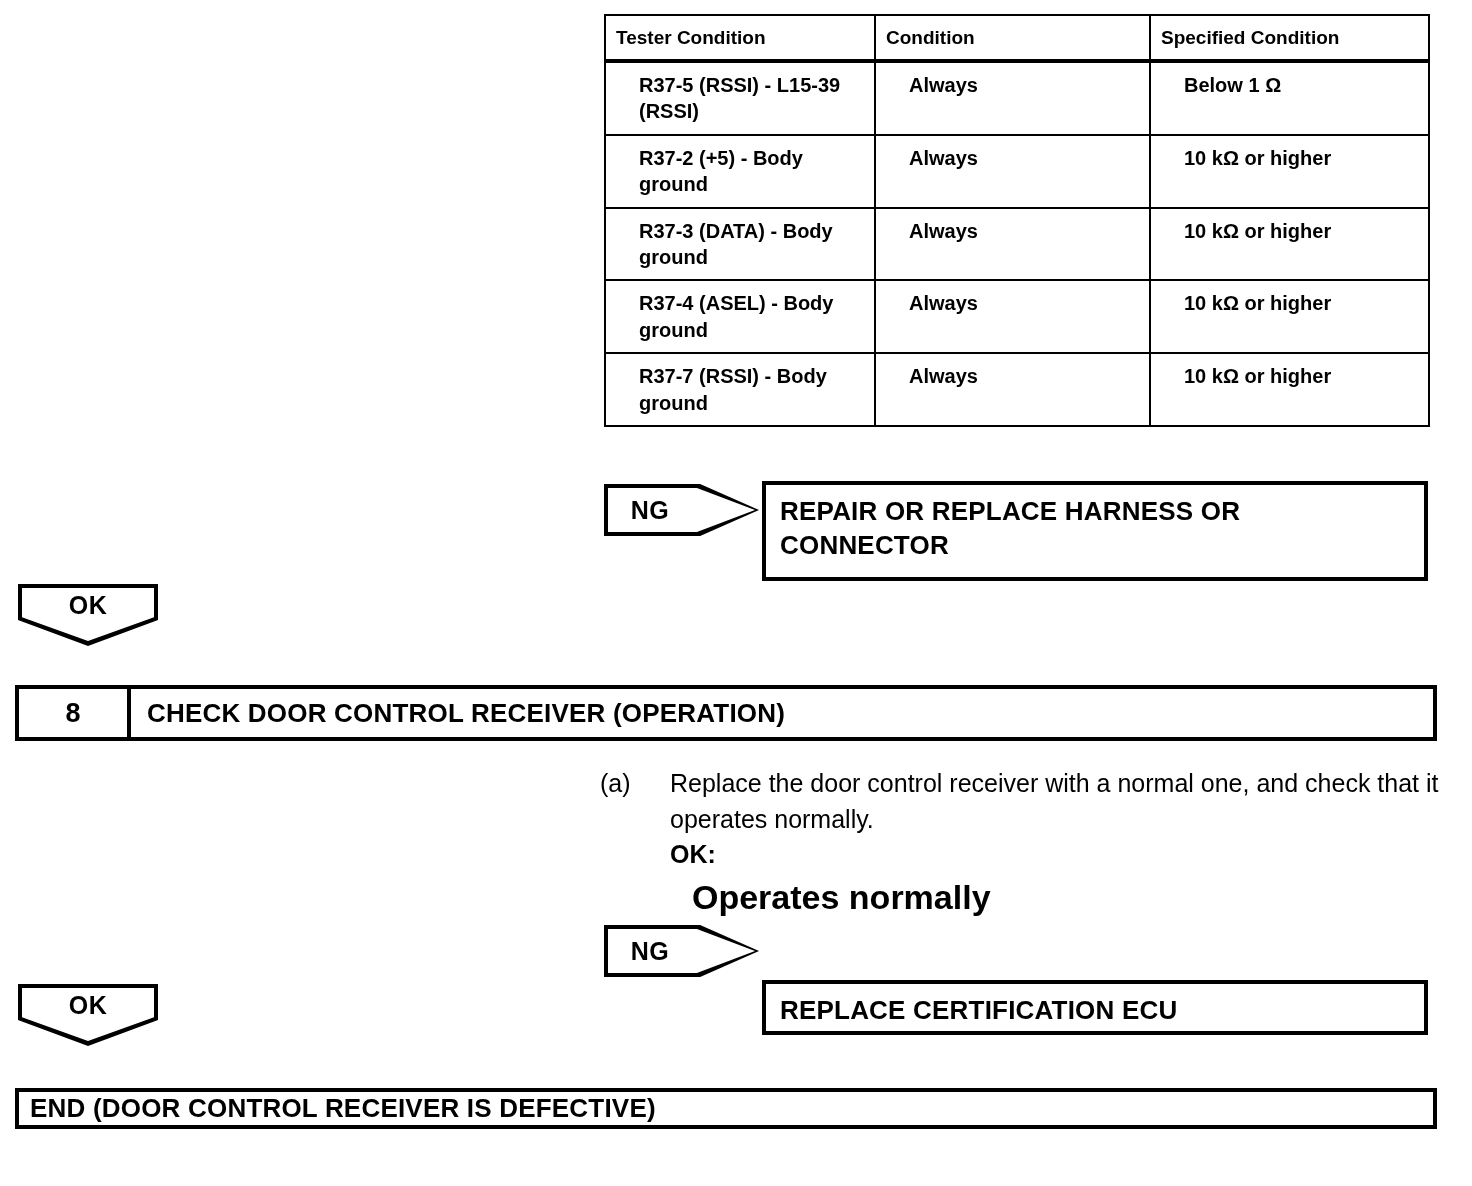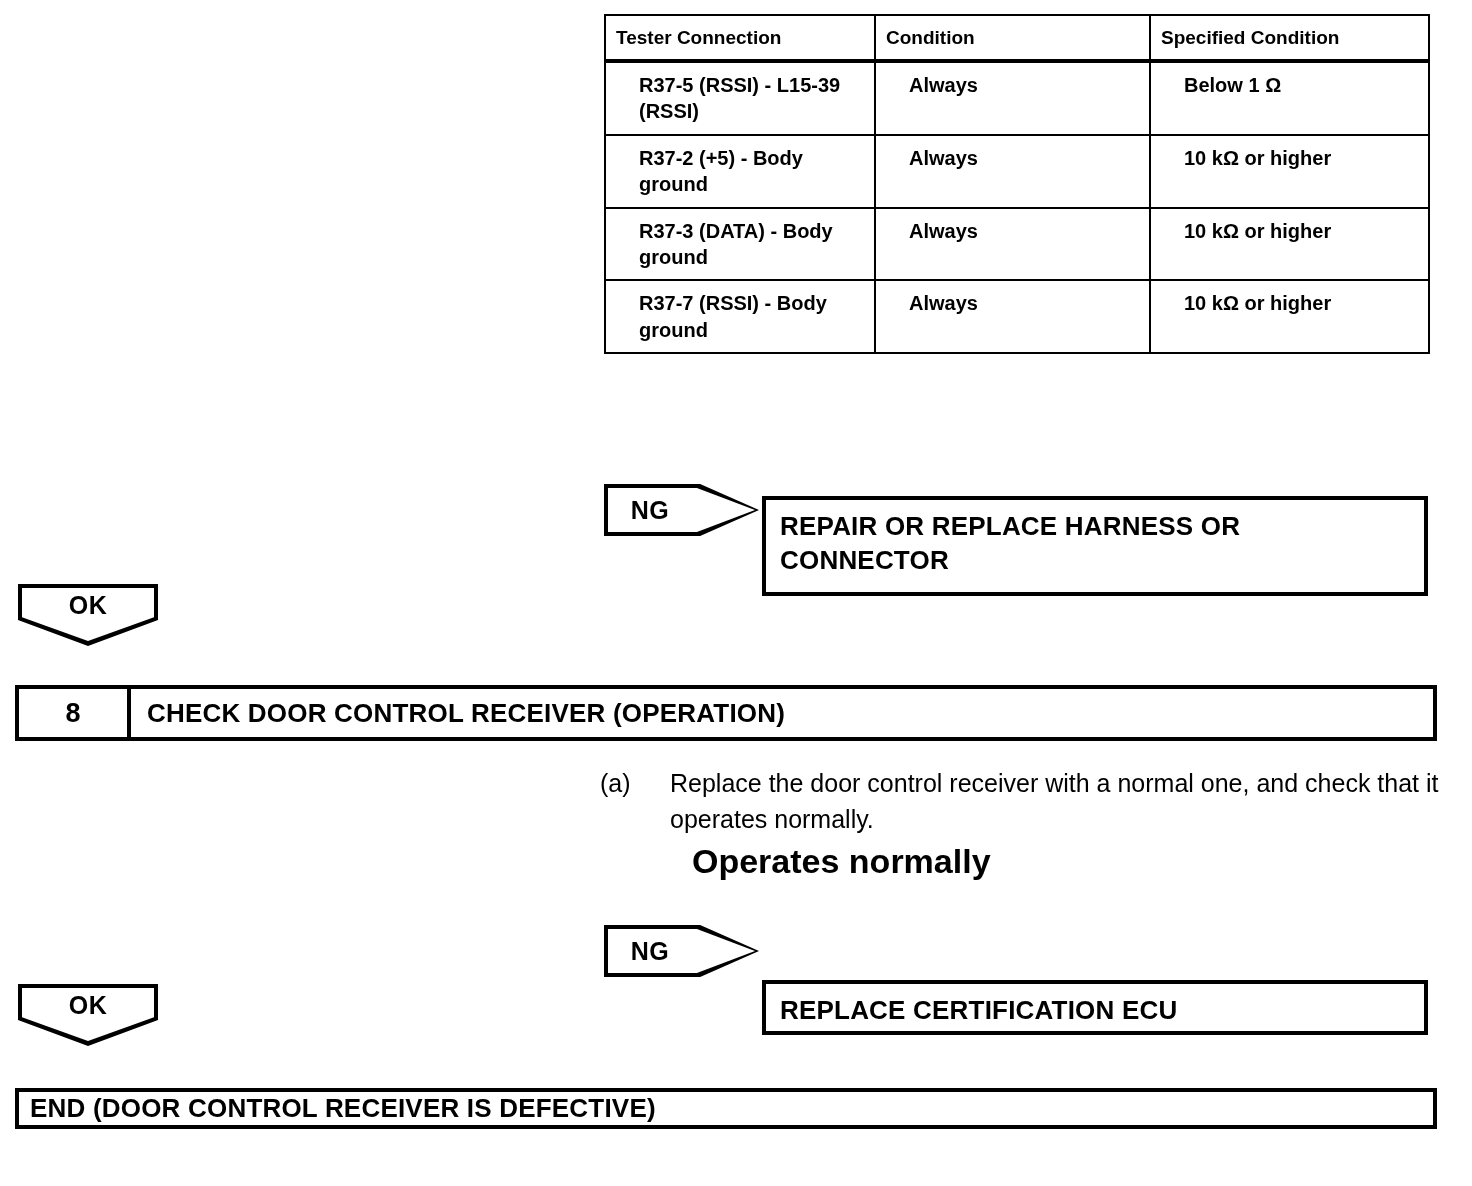--- a/index.html
+++ b/index.html
@@ -216,73 +216,79 @@
 <body>
 
 <table id="spec-table">
   <colgroup>
     <col class="c1">
       <col class="c2">
       <col class="c3">
   </colgroup>
   <thead>
     <tr>
-      <th>Tester Connection</th>
+      <th>Tester Condition</th>
       <th>Condition</th>
       <th>Specified Condition</th>
     </tr>
   </thead>
   <tbody>
     <tr class="two-line">
       <td>R37-5 (RSSI) - L15-39 (RSSI)</td>
       <td>Always</td>
       <td>Below 1 Ω</td>
     </tr>
     <tr class="two-line">
       <td>R37-2 (+5) - Body ground</td>
       <td>Always</td>
       <td>10 kΩ or higher</td>
     </tr>
     <tr class="two-line">
       <td>R37-3 (DATA) - Body ground</td>
+      <td>Always</td>
+      <td>10 kΩ or higher</td>
+    </tr>
+    <tr class="two-line">
+      <td>R37-4 (ASEL) - Body ground</td>
       <td>Always</td>
       <td>10 kΩ or higher</td>
     </tr>
     <tr class="two-line">
       <td>R37-7 (RSSI) - Body ground</td>
       <td>Always</td>
       <td>10 kΩ or higher</td>
     </tr>
   </tbody>
 </table>
 
 <div class="ng-marker" style="left:604px; top:484px;">
   <div class="ng-shape"></div>
   <div class="ng-inner"></div>
   <div class="ng-label">NG</div>
 </div>
 
-<div class="result-box" style="left:762px; top:481px; width:666px; height:100px;margin-top:15px;">REPAIR OR REPLACE HARNESS OR CONNECTOR</div>
+<div class="result-box" style="left:762px; top:481px; width:666px; height:100px;">REPAIR OR REPLACE HARNESS OR CONNECTOR</div>
 
 <div class="ok-marker" style="left:18px; top:584px;">
   <div class="ok-shape"></div>
   <div class="ok-inner"></div>
   <div class="ok-label">OK</div>
 </div>
 
 <div class="step-box" style="left:15px; top:685px; width:1422px; height:56px;">
   <div class="step-num">8</div>
   <div class="step-title">CHECK DOOR CONTROL RECEIVER (OPERATION)</div>
 </div>
 
 <div id="procedure">
   <div class="proc-row">
     <div class="proc-marker">(a)</div>
     <div class="proc-text">Replace the door control receiver with a normal one, and check that it operates normally.</div>
   </div>
+  <div class="proc-ok-label">OK:</div>
   <div class="proc-ok-value">Operates normally</div>
 </div>
 
 <div class="ng-marker" style="left:604px; top:925px;">
   <div class="ng-shape"></div>
   <div class="ng-inner"></div>
   <div class="ng-label">NG</div>
 </div>
 
 <div class="result-box" style="left:762px; top:980px; width:666px; height:55px;">REPLACE CERTIFICATION ECU</div>

